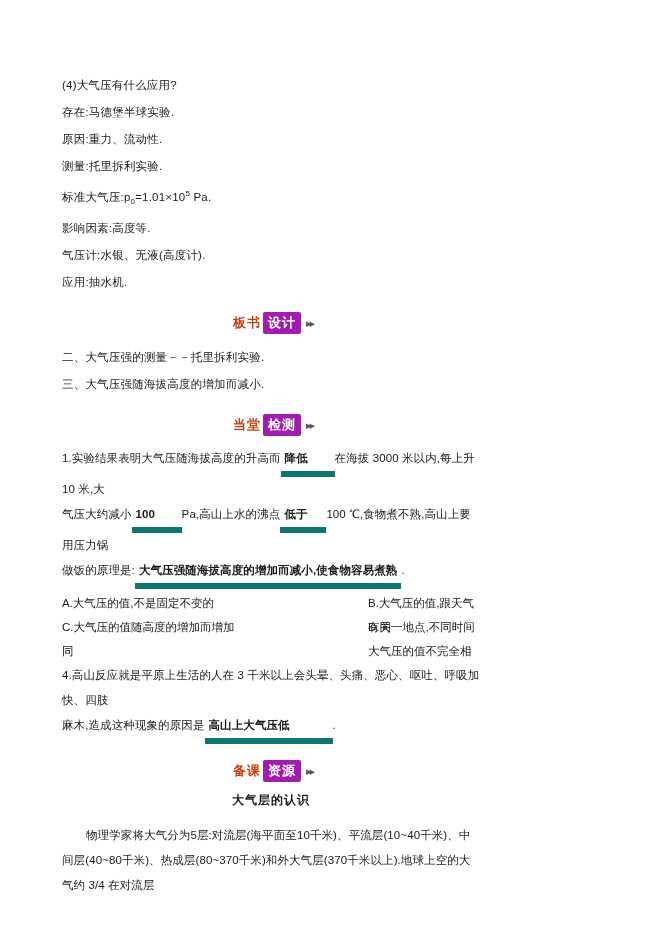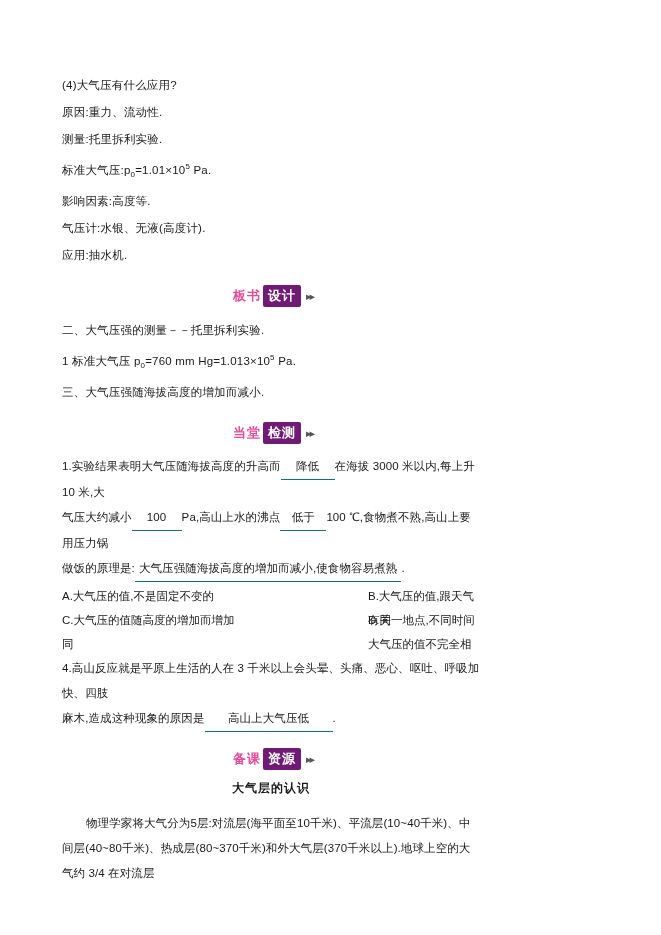--- a/index.html
+++ b/index.html
@@ -34,49 +34,49 @@
   }
   .sub {
     font-size: 8px;
     vertical-align: sub;
   }
   .sup {
     font-size: 8px;
     vertical-align: super;
   }
   .ul {
-    border-bottom: 1px solid #0f766e;
+    border-bottom: 6px solid #0f766e;
     padding: 0 4px;
     display: inline-block;
-    text-align: center;
+    font-weight: bold;
   }
   
   .section-head {
     display: flex;
     justify-content: center;
     align-items: center;
     margin: 16px 0 10px 0;
   }
   .section-head .band {
     display: inline-flex;
     align-items: center;
   }
   .band .word-plain {
     font-size: 13px;
     font-weight: bold;
     letter-spacing: 1px;
-    color: #ec4899;
+    color: #c2410c;
     padding: 1px 2px 1px 4px;
   }
   .band .word-box {
     font-size: 13px;
     font-weight: bold;
     letter-spacing: 1px;
     color: #ffffff;
-    background: #701a75;
+    background: #a21caf;
     padding: 2px 5px;
     border-radius: 2px;
   }
   .band .arrows {
     margin-left: 5px;
     color: #555555;
     font-size: 11px;
     letter-spacing: -2px;
   }
   .center-title {
@@ -109,41 +109,39 @@
   .tight {
     line-height: 25px;
   }
 </style>
 </head>
 <body>
 
 <div class="page">
 
   <div class="line">(4)大气压有什么应用?</div>
+  <div class="line">存在:马德堡半球实验.</div>
   <div class="line">原因:重力、流动性.</div>
   <div class="line">测量:托里拆利实验.</div>
   <div class="line">
     <span>标准大气压:p</span><span class="sub">0</span><span>=1.01×10</span><span class="sup">5</span><span> Pa.</span>
   </div>
   <div class="line">影响因素:高度等.</div>
   <div class="line">气压计:水银、无液(高度计).</div>
   <div class="line">应用:抽水机.</div>
 
   <div class="section-head">
     <span class="band">
       <span class="word-plain">板书</span>
         <span class="word-box">设计</span>
       <span class="arrows">▸▸</span>
     </span>
   </div>
 
   <div class="line">二、大气压强的测量－－托里拆利实验.</div>
-  <div class="line">
-    <span>1 标准大气压 p</span><span class="sub">0</span><span>=760 mm Hg=1.013×10</span><span class="sup">5</span><span> Pa.</span>
-  </div>
   <div class="line">三、大气压强随海拔高度的增加而减小.</div>
 
   <div class="section-head">
     <span class="band">
       <span class="word-plain">当堂</span>
         <span class="word-box">检测</span>
       <span class="arrows">▸▸</span>
     </span>
   </div>
 

